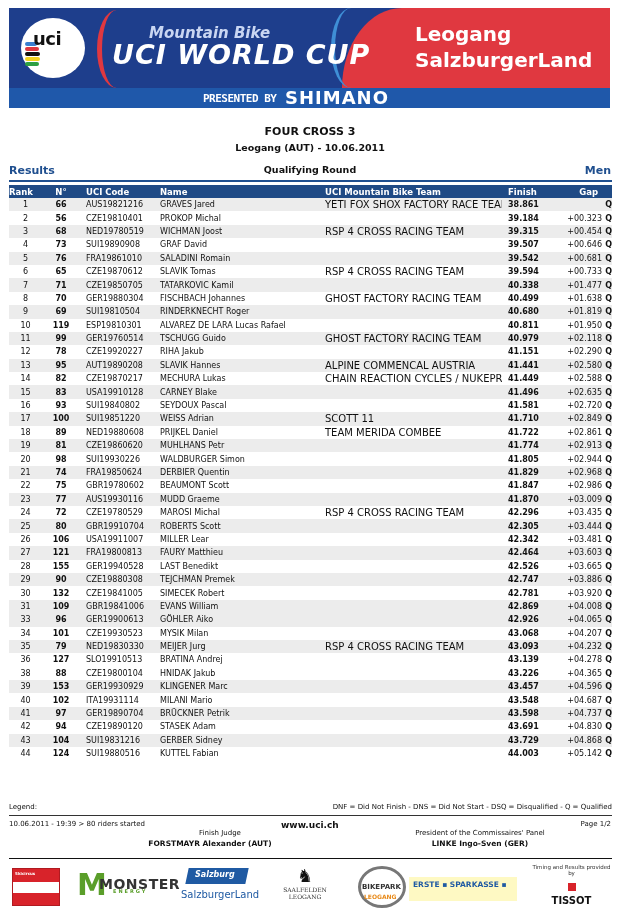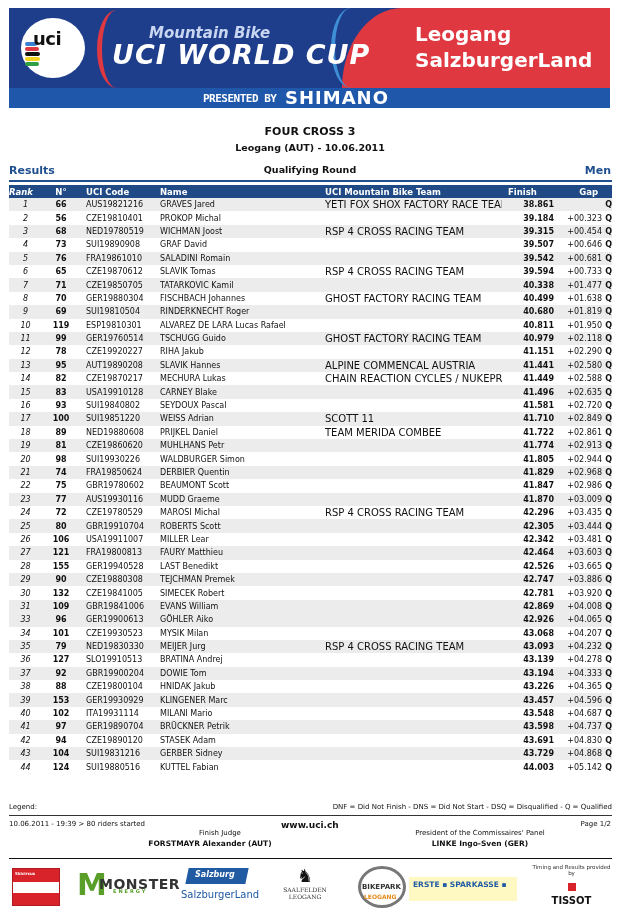--- a/index.html
+++ b/index.html
@@ -30,26 +30,26 @@
   .results-label { position: absolute; left: 9px; top: 164px; color: #1f4f8f; font-weight: bold; font-size: 11px; }
   .round-label { position: absolute; left: 0; width: 620px; top: 164px; text-align: center; font-weight: bold; font-size: 9.5px; }
   .men-label { position: absolute; right: 9px; top: 164px; color: #1f4f8f; font-weight: bold; font-size: 11px; }
   .title-rule { position: absolute; left: 9px; top: 180px; width: 603px; height: 2px; background: #1f4f8f; }
 
   
   .results-table { position: absolute; left: 9px; top: 185px; width: 603px; border-collapse: collapse; table-layout: fixed; font-size: 8px; }
   .results-table th { background: #1f4a85; color: #ffffff; font-weight: bold; font-size: 8.5px; height: 13px; text-align: left; padding: 0 0 0 0; }
   .results-table td { height: 13.4px; padding: 0; white-space: nowrap; overflow: hidden; }
   .results-table tr.odd td { background: #ececec; }
-  .c-rank { width: 33px; text-align: center; font-style: italic; }
+  .c-rank { width: 33px; text-align: center; }
   .c-num { width: 38px; text-align: center !important; font-weight: bold; }
   .c-code { width: 74px; padding-left: 6px !important; }
   .c-name { width: 165px; padding-left: 6px !important; }
   .c-team { width: 183px; padding-left: 6px !important; font-size: 10px; }
-  .c-finish { width: 52px; text-align: right; font-weight: bold; }
+  .c-finish { width: 52px; text-align: left; font-weight: bold; }
   .c-gap { width: 48px; text-align: right !important; }
   .c-q { width: 10px; text-align: right; font-weight: bold; padding-right: 0 !important; }
   th.c-finish { padding-left: 6px; }
   th.c-gap { text-align: right; padding-right: 4px; }
   td.c-finish { padding-left: 6px; }
 
   
   .legend-line { position: absolute; left: 9px; top: 803px; width: 603px; font-size: 7px; }
   .legend-left { position: absolute; left: 0; top: 0; }
   .legend-right { position: absolute; right: 0; top: 0; }
@@ -480,30 +480,20 @@
       <tr class="even">
         <td class="c-rank">36</td>
         <td class="c-num">127</td>
         <td class="c-code">SLO19910513</td>
         <td class="c-name">BRATINA Andrej</td>
         <td class="c-team"></td>
         <td class="c-finish">43.139</td>
         <td class="c-gap">+04.278</td>
         <td class="c-q">Q</td>
       </tr>
-      <tr class="odd">
-        <td class="c-rank">37</td>
-        <td class="c-num">92</td>
-        <td class="c-code">GBR19900204</td>
-        <td class="c-name">DOWIE Tom</td>
-        <td class="c-team"></td>
-        <td class="c-finish">43.194</td>
-        <td class="c-gap">+04.333</td>
-        <td class="c-q">Q</td>
-      </tr>
       <tr class="even">
         <td class="c-rank">38</td>
         <td class="c-num">88</td>
         <td class="c-code">CZE19800104</td>
         <td class="c-name">HNIDAK Jakub</td>
         <td class="c-team"></td>
         <td class="c-finish">43.226</td>
         <td class="c-gap">+04.365</td>
         <td class="c-q">Q</td>
       </tr>

